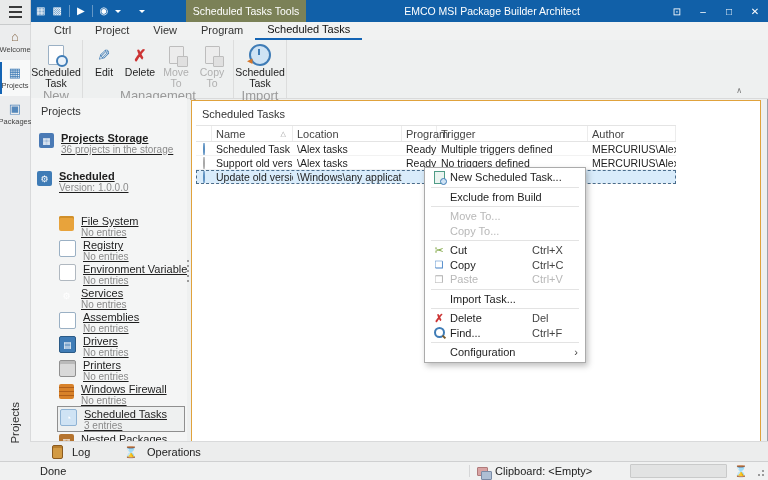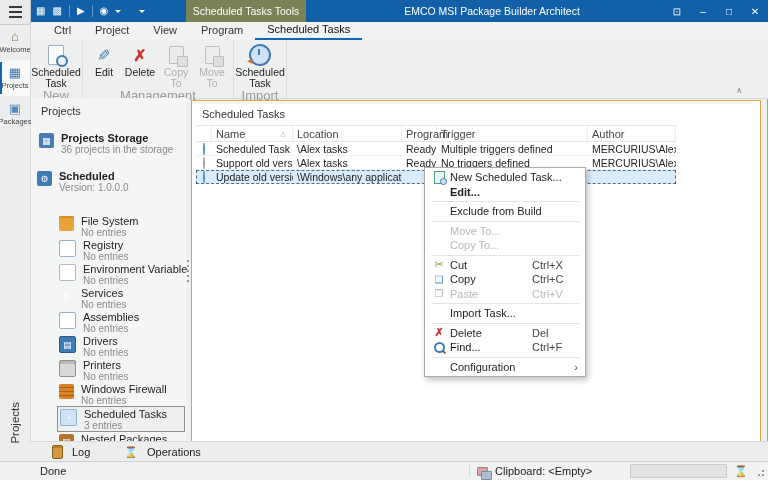--- a/index.html
+++ b/index.html
@@ -56,21 +56,21 @@
   .astitem.active{background:#f8f9f9;}
   .astitem.active::before{content:"";position:absolute;left:0;top:2px;bottom:2px;width:2px;background:#1464b4;}
   .vlabel{position:absolute;left:0;bottom:6px;width:30px;height:66px;display:flex;align-items:center;justify-content:center;}
   .vlabel span{writing-mode:vertical-lr;transform:rotate(180deg);font-size:11.5px;color:#333;}
   
   .projpanel{position:absolute;left:31px;top:98px;width:156px;bottom:38px;background:#f4f5f5;overflow:hidden;}
   .panel-title{padding:7px 10px 5px;color:#333;}
   .pnode{display:flex;gap:7px;align-items:flex-start;cursor:pointer;padding:1px 2px;}
   .pnode .tico{flex:0 0 auto;width:15px;height:15px;border-radius:2px;display:flex;align-items:center;justify-content:center;
                font-size:9px;color:#fff;margin-top:1px;}
-  .pnode .ptxt{min-width:0;}
+  .pnode .ptxt{min-width:0;text-decoration:underline;}
   .pnode .pname{font-size:11px;line-height:12px;color:#1e1e1e;white-space:nowrap;}
   .pnode .pdesc{font-size:10px;line-height:11px;color:#8a8a8a;white-space:nowrap;}
   .pnode.bold .pname{font-weight:bold;}
   .top1{margin:9px 0 0 6px;}
   .top2{margin:13px 0 0 4px;}
   .child{margin-left:26px;height:22px;}
   .child.sel{border:1px solid #8f8f8f;background:#eef0f0;margin-right:2px;}
   .ti-storage{background:#4a7ab5;}
   .ti-project{background:#3f7cb6;border-radius:50%;}
   .ti-folder{background:#e8a33b;box-shadow:inset 0 2px 0 #d08f2a;}
@@ -203,27 +203,27 @@
         <div class="rbtn sm">
           <span class="ric">
               <span class="glyph-del">✗</span>
             </span>
           <span class="rlabel">Delete</span>
         </div>
         <div class="rbtn sm disabled">
           <span class="ric">
               <span class="ico-docgray"></span>
             </span>
-          <span class="rlabel">Copy To</span>
+          <span class="rlabel">Move To</span>
         </div>
         <div class="rbtn sm disabled">
           <span class="ric">
               <span class="ico-docgray"></span>
             </span>
-          <span class="rlabel">Move To</span>
+          <span class="rlabel">Copy To</span>
         </div>
       </div>
       <div class="rglabel">Management</div>
     </div>
     <div class="rgroup">
       <div class="rbuttons">
         <div class="rbtn">
           <span class="ric">
               <span class="ico-import">
                 <span class="arr">◂</span>
@@ -408,24 +408,20 @@
       </div>
     </div>
   </div>
 
   <div class="cmenu">
     <div class="mi">
       <span class="mic">
           <span class="mini-doc"></span>
         </span>
       <span class="mlabel">New Scheduled Task...</span>
-    </div>
-    <div class="mi bold">
-      <span class="mic"></span>
-      <span class="mlabel">Edit...</span>
     </div>
     <div class="msep"></div>
     <div class="mi">
       <span class="mic"></span>
       <span class="mlabel">Exclude from Build</span>
     </div>
     <div class="msep"></div>
     <div class="mi disabled">
       <span class="mic"></span>
       <span class="mlabel">Move To...</span>

